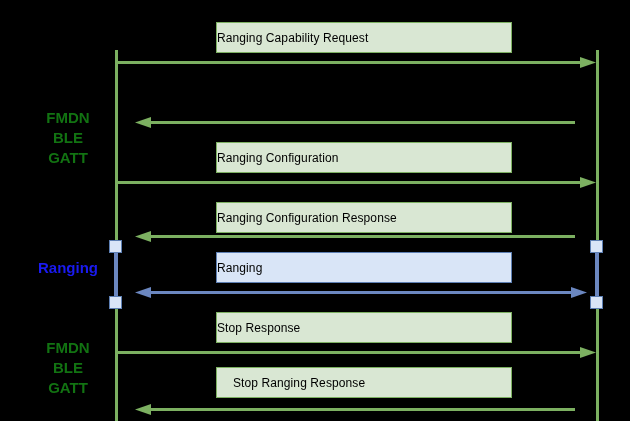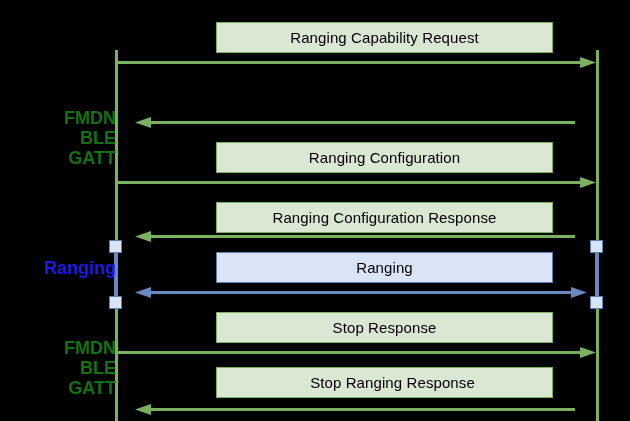--- a/index.html
+++ b/index.html
@@ -37,27 +37,27 @@
     height: 13px;
     background: #d9e5f7;
     border: 1px solid #5d7fb3;
     box-sizing: border-box;
   }
 
   
   .msg-box {
     position: absolute;
     left: 216px;
-    width: 337px;
+    width: 296px;
     height: 31px;
     box-sizing: border-box;
     display: flex;
     align-items: center;
-    justify-content: center;
-    font-size: 15px;
+    justify-content: flex-start;
+    font-size: 12px;
     color: #000000;
     letter-spacing: .1px;
   }
   .msg-box.green {
     background: #d9e7d3;
     border: 1px solid #7cb061;
   }
   .msg-box.blue {
     background: #d9e5f7;
     border: 1px solid #5d7fb3;
@@ -67,22 +67,22 @@
   .arrow {
     position: absolute;
     height: 11px;
   }
   .arrow svg { display: block; }
 
   
   .side-label {
     position: absolute;
     width: 96px;
-    text-align: right;
-    font-size: 18px;
+    text-align: center;
+    font-size: 15px;
     font-weight: bold;
     line-height: 20px;
   }
   .side-label.green { color: #127312; }
   .side-label.blue  { color: #1a1af0; }
   .side-label span { display: block; }
 </style>
 </head>
 <body>
 

